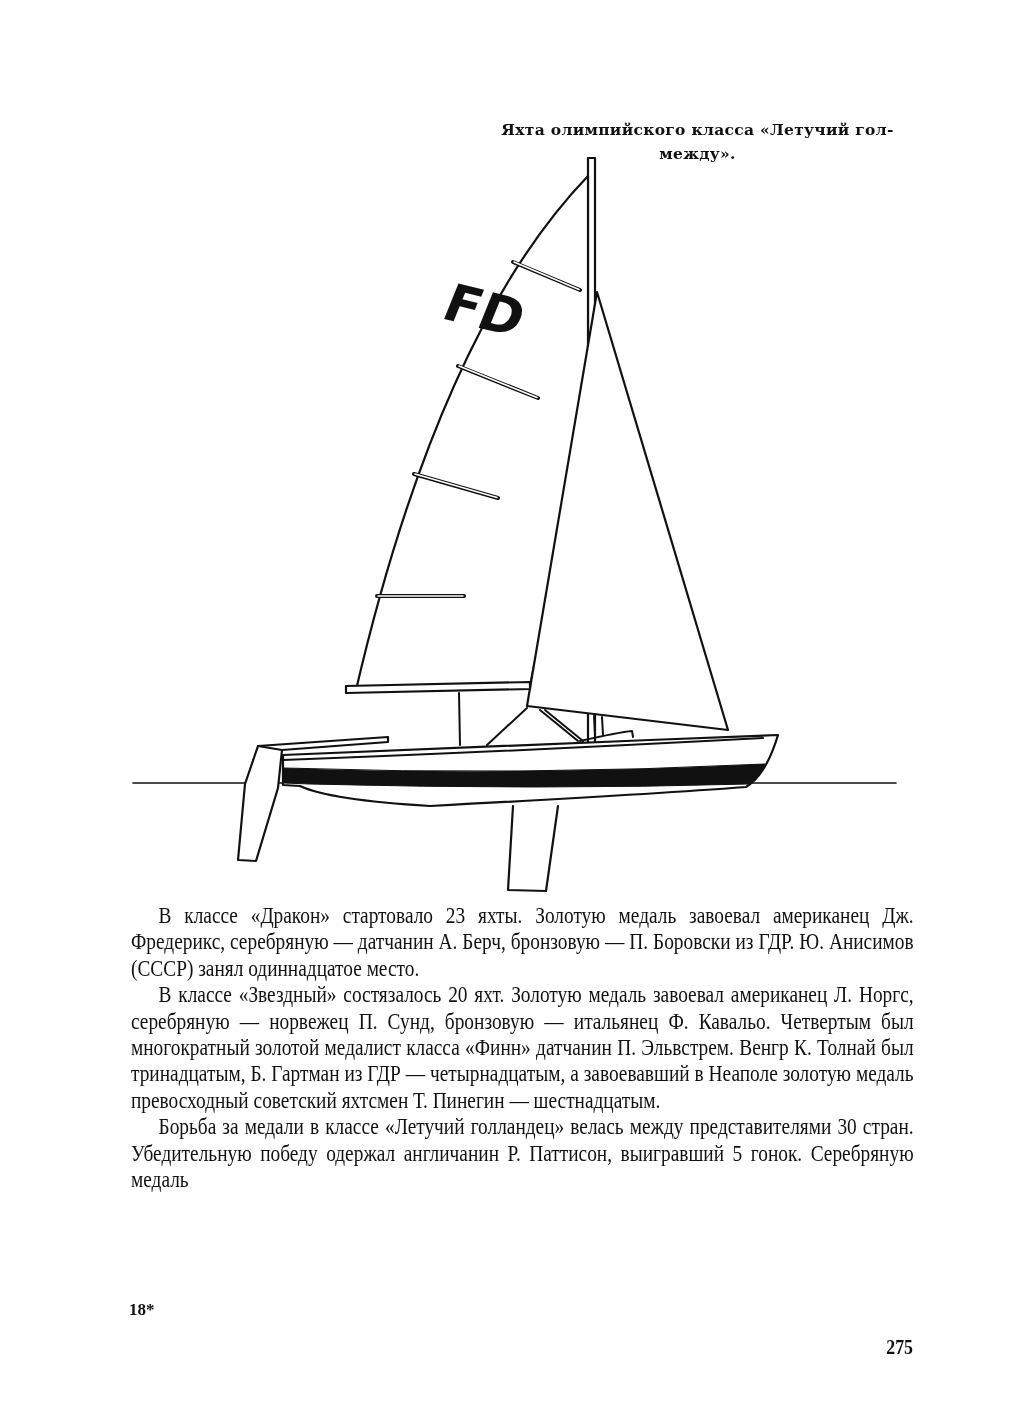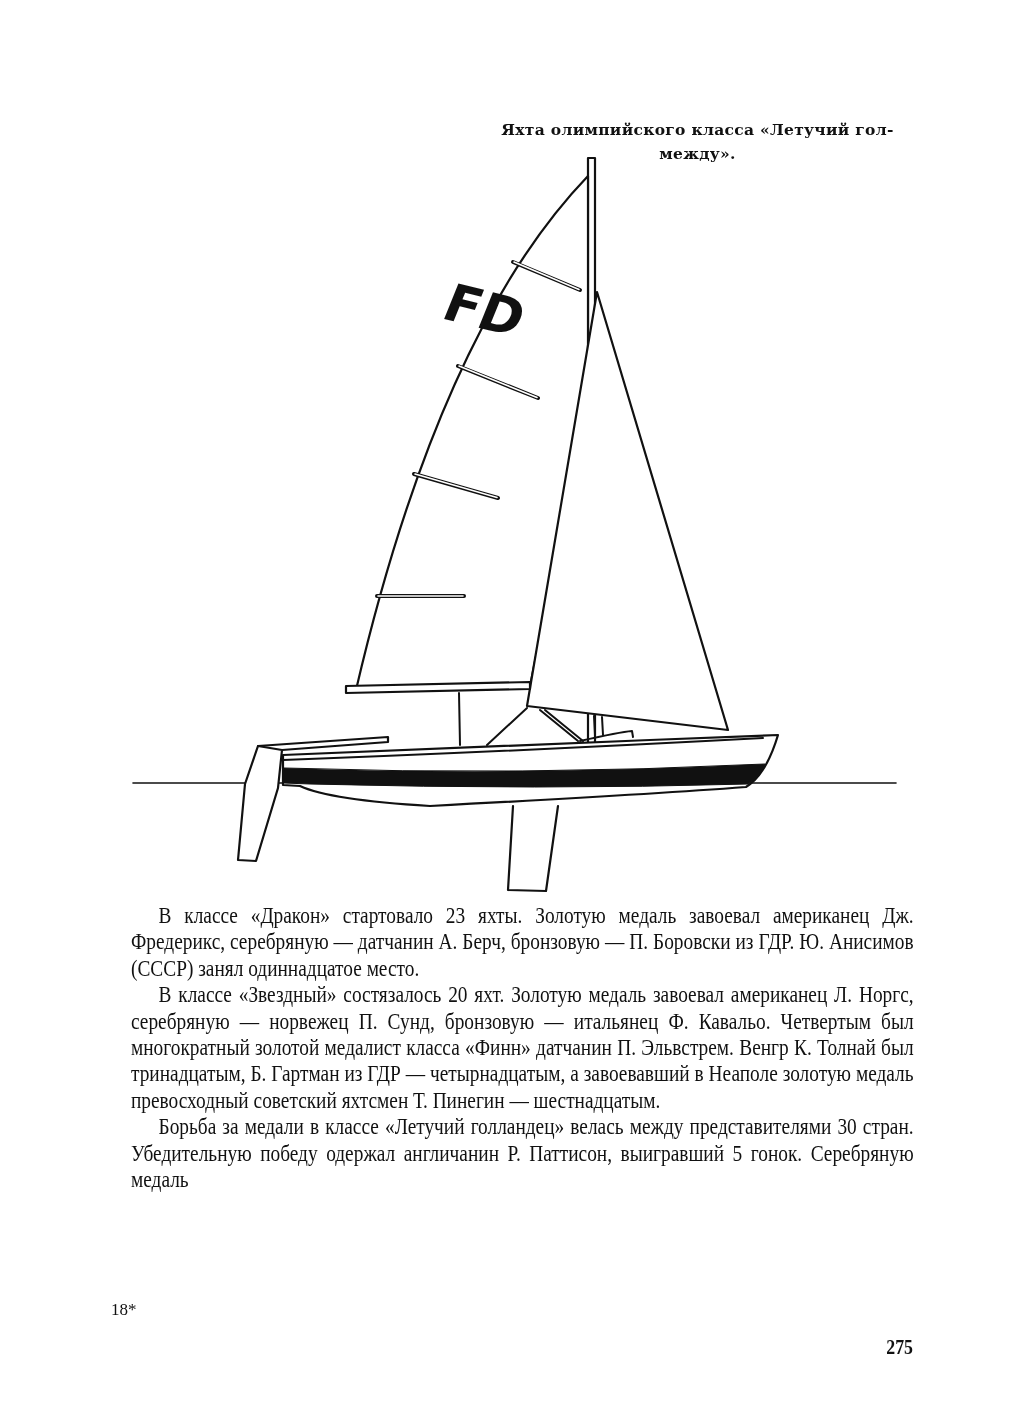--- a/index.html
+++ b/index.html
@@ -10,22 +10,22 @@
     line-height:24px; text-align:center; letter-spacing:0.3px;margin-top:16px;
   }
   .figure { position:absolute; left:0; top:0; width:1030px; height:900px; }
   .body-text {
     position:absolute; left:131px; top:903px; width:783px;
     font-family:"Liberation Serif", serif; font-size:22.5px; line-height:26.4px;
     text-align:justify; transform:scaleX(0.86); transform-origin:left top; width:910px;
   }
   .body-text p { margin:0; text-indent:32px; text-align:justify; text-align-last:left; }
   .footer-sig {
-    position:absolute; left:111px; top:1300px;
-    font-family:"Liberation Serif", serif; font-weight:normal; font-size:17px;
+    position:absolute; left:129px; top:1300px;
+    font-family:"Liberation Serif", serif; font-weight:bold; font-size:17px;
   }
   .page-num {
     position:absolute; left:868px; top:1335px; width:45px; text-align:right;
     font-family:"Liberation Serif", serif; font-weight:bold; font-size:21px;
     transform:scaleX(0.85); transform-origin:right top;
   }
 </style>
 </head>
 <body>
 

